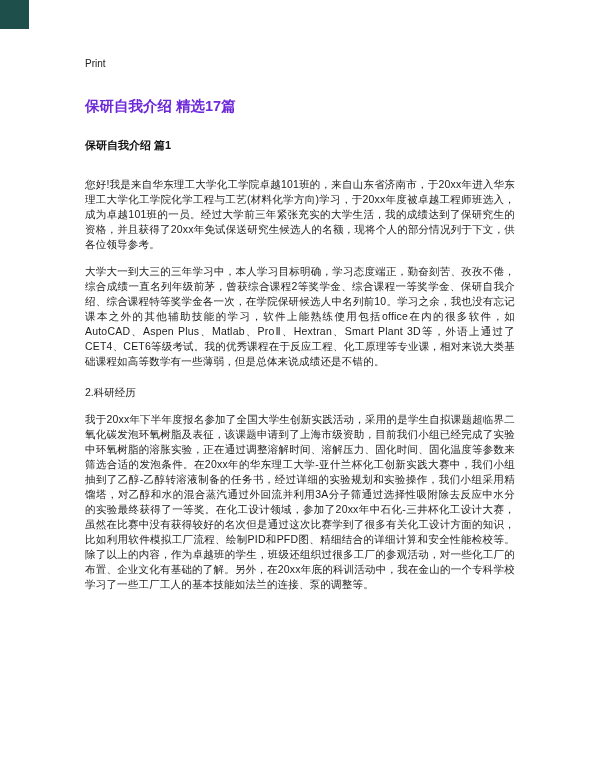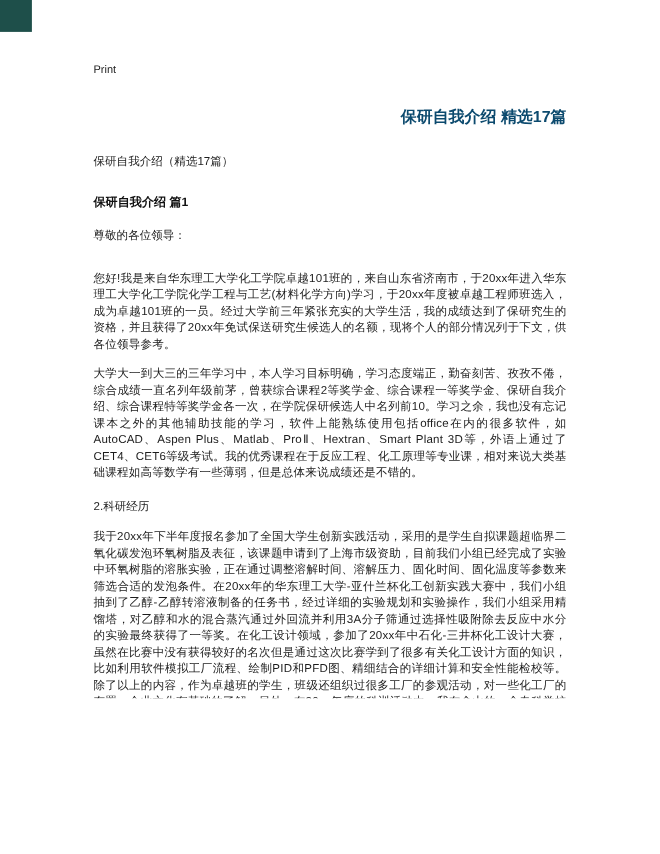--- a/index.html
+++ b/index.html
@@ -34,22 +34,22 @@
     margin-top: 58px;
     font-size: 10px;
     color: #222222;
     cursor: pointer;
     display: inline-block;
   }
   .doc-title {
     margin: 26px 0 0 0;
     font-size: 14.5px;
     font-weight: bold;
-    text-align: right;
-    color: #0c4a6e;
+    text-align: left;
+    color: #6d28d9;
   }
   .doc-subtitle {
     margin: 24px 0 0 0;
     font-size: 10.5px;
     color: #1c1c1c;
   }
   .article-heading {
     margin: 22px 0 0 0;
     font-size: 11px;
     font-weight: bold;
@@ -83,25 +83,23 @@
 <div class="page">
 
   <div class="corner-square"></div>
 
   <div class="content">
 
     <span class="print-label">Print</span>
 
     <h1 class="doc-title">保研自我介绍 精选17篇</h1>
 
-    <p class="doc-subtitle">保研自我介绍（精选17篇）</p>
 
     <h2 class="article-heading">保研自我介绍 篇1</h2>
 
-    <p class="greeting">尊敬的各位领导：</p>
 
     <p class="para">您好!我是来自华东理工大学化工学院卓越101班的，来自山东省济南市，于20xx年进入华东理工大学化工学院化学工程与工艺(材料化学方向)学习，于20xx年度被卓越工程师班选入，成为卓越101班的一员。经过大学前三年紧张充实的大学生活，我的成绩达到了保研究生的资格，并且获得了20xx年免试保送研究生候选人的名额，现将个人的部分情况列于下文，供各位领导参考。</p>
 
 
     <p class="para section-body">大学大一到大三的三年学习中，本人学习目标明确，学习态度端正，勤奋刻苦、孜孜不倦，综合成绩一直名列年级前茅，曾获综合课程2等奖学金、综合课程一等奖学金、保研自我介绍、综合课程特等奖学金各一次，在学院保研候选人中名列前10。学习之余，我也没有忘记课本之外的其他辅助技能的学习，软件上能熟练使用包括office在内的很多软件，如AutoCAD、Aspen Plus、Matlab、ProⅡ、Hextran、Smart Plant 3D等，外语上通过了CET4、CET6等级考试。我的优秀课程在于反应工程、化工原理等专业课，相对来说大类基础课程如高等数学有一些薄弱，但是总体来说成绩还是不错的。</p>
 
     <p class="section-heading">2.科研经历</p>
 
     <p class="para section-body">我于20xx年下半年度报名参加了全国大学生创新实践活动，采用的是学生自拟课题超临界二氧化碳发泡环氧树脂及表征，该课题申请到了上海市级资助，目前我们小组已经完成了实验中环氧树脂的溶胀实验，正在通过调整溶解时间、溶解压力、固化时间、固化温度等参数来筛选合适的发泡条件。在20xx年的华东理工大学-亚什兰杯化工创新实践大赛中，我们小组抽到了乙醇-乙醇转溶液制备的任务书，经过详细的实验规划和实验操作，我们小组采用精馏塔，对乙醇和水的混合蒸汽通过外回流并利用3A分子筛通过选择性吸附除去反应中水分的实验最终获得了一等奖。在化工设计领域，参加了20xx年中石化-三井杯化工设计大赛，虽然在比赛中没有获得较好的名次但是通过这次比赛学到了很多有关化工设计方面的知识，比如利用软件模拟工厂流程、绘制PID和PFD图、精细结合的详细计算和安全性能检校等。除了以上的内容，作为卓越班的学生，班级还组织过很多工厂的参观活动，对一些化工厂的布置、企业文化有基础的了解。另外，在20xx年底的科训活动中，我在金山的一个专科学校学习了一些工厂工人的基本技能如法兰的连接、泵的调整等。</p>
 

